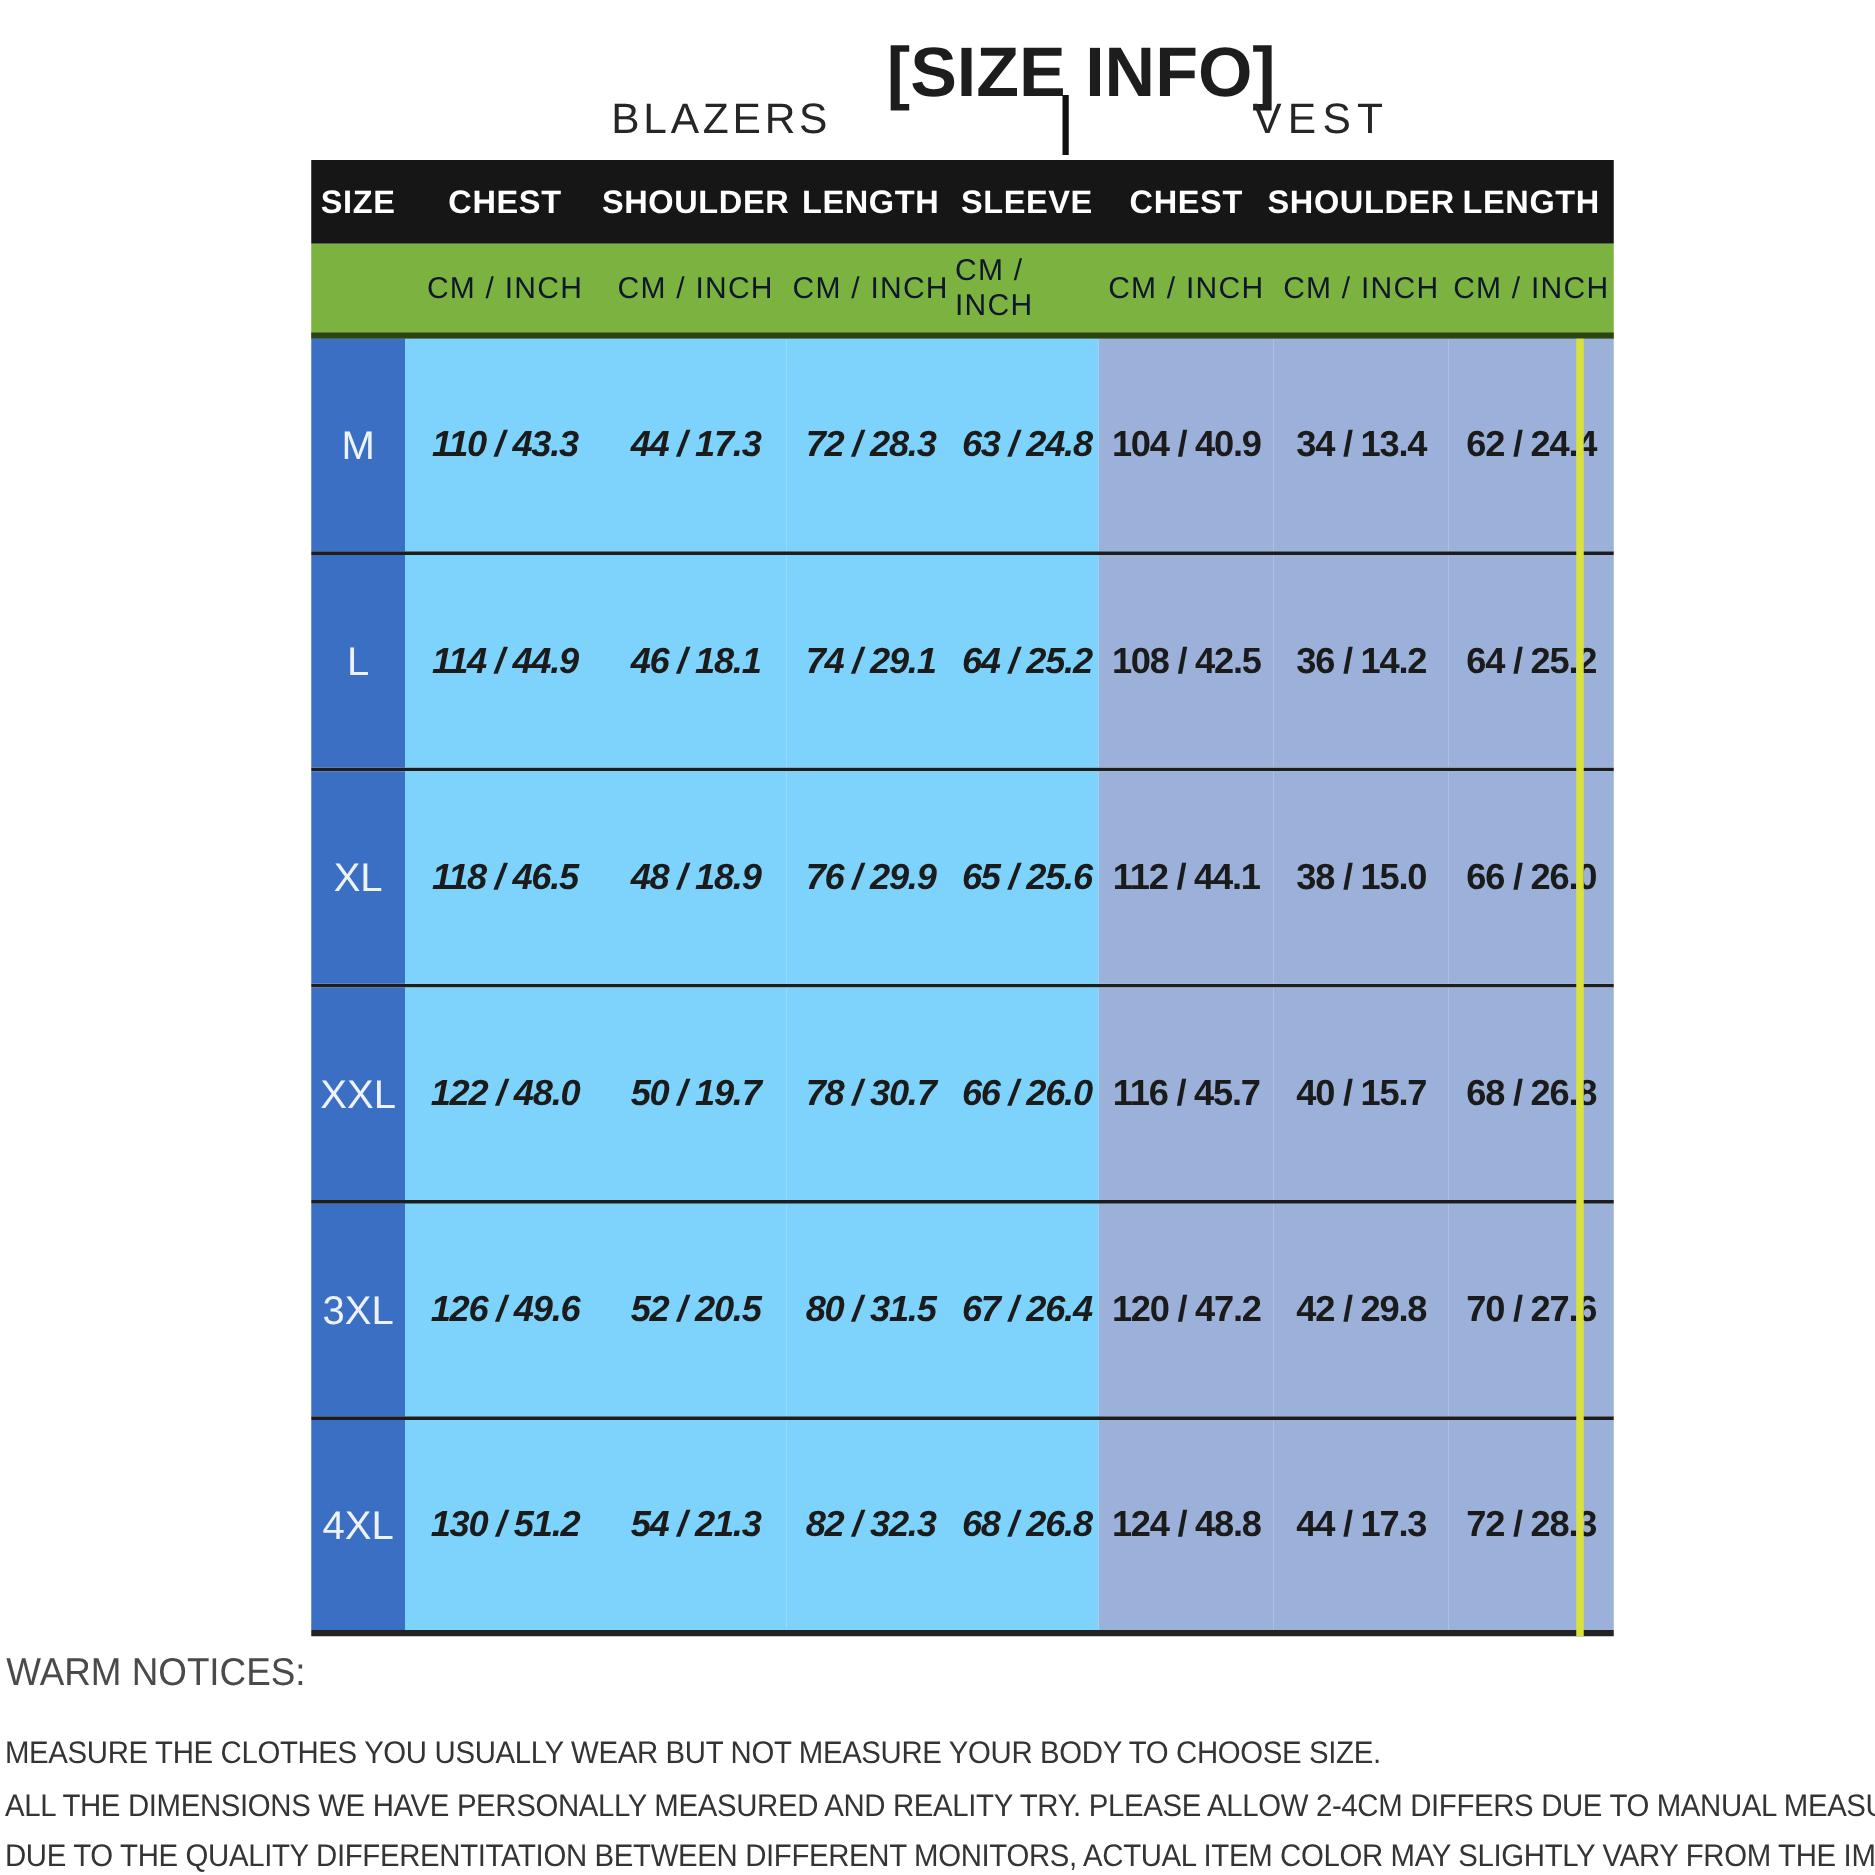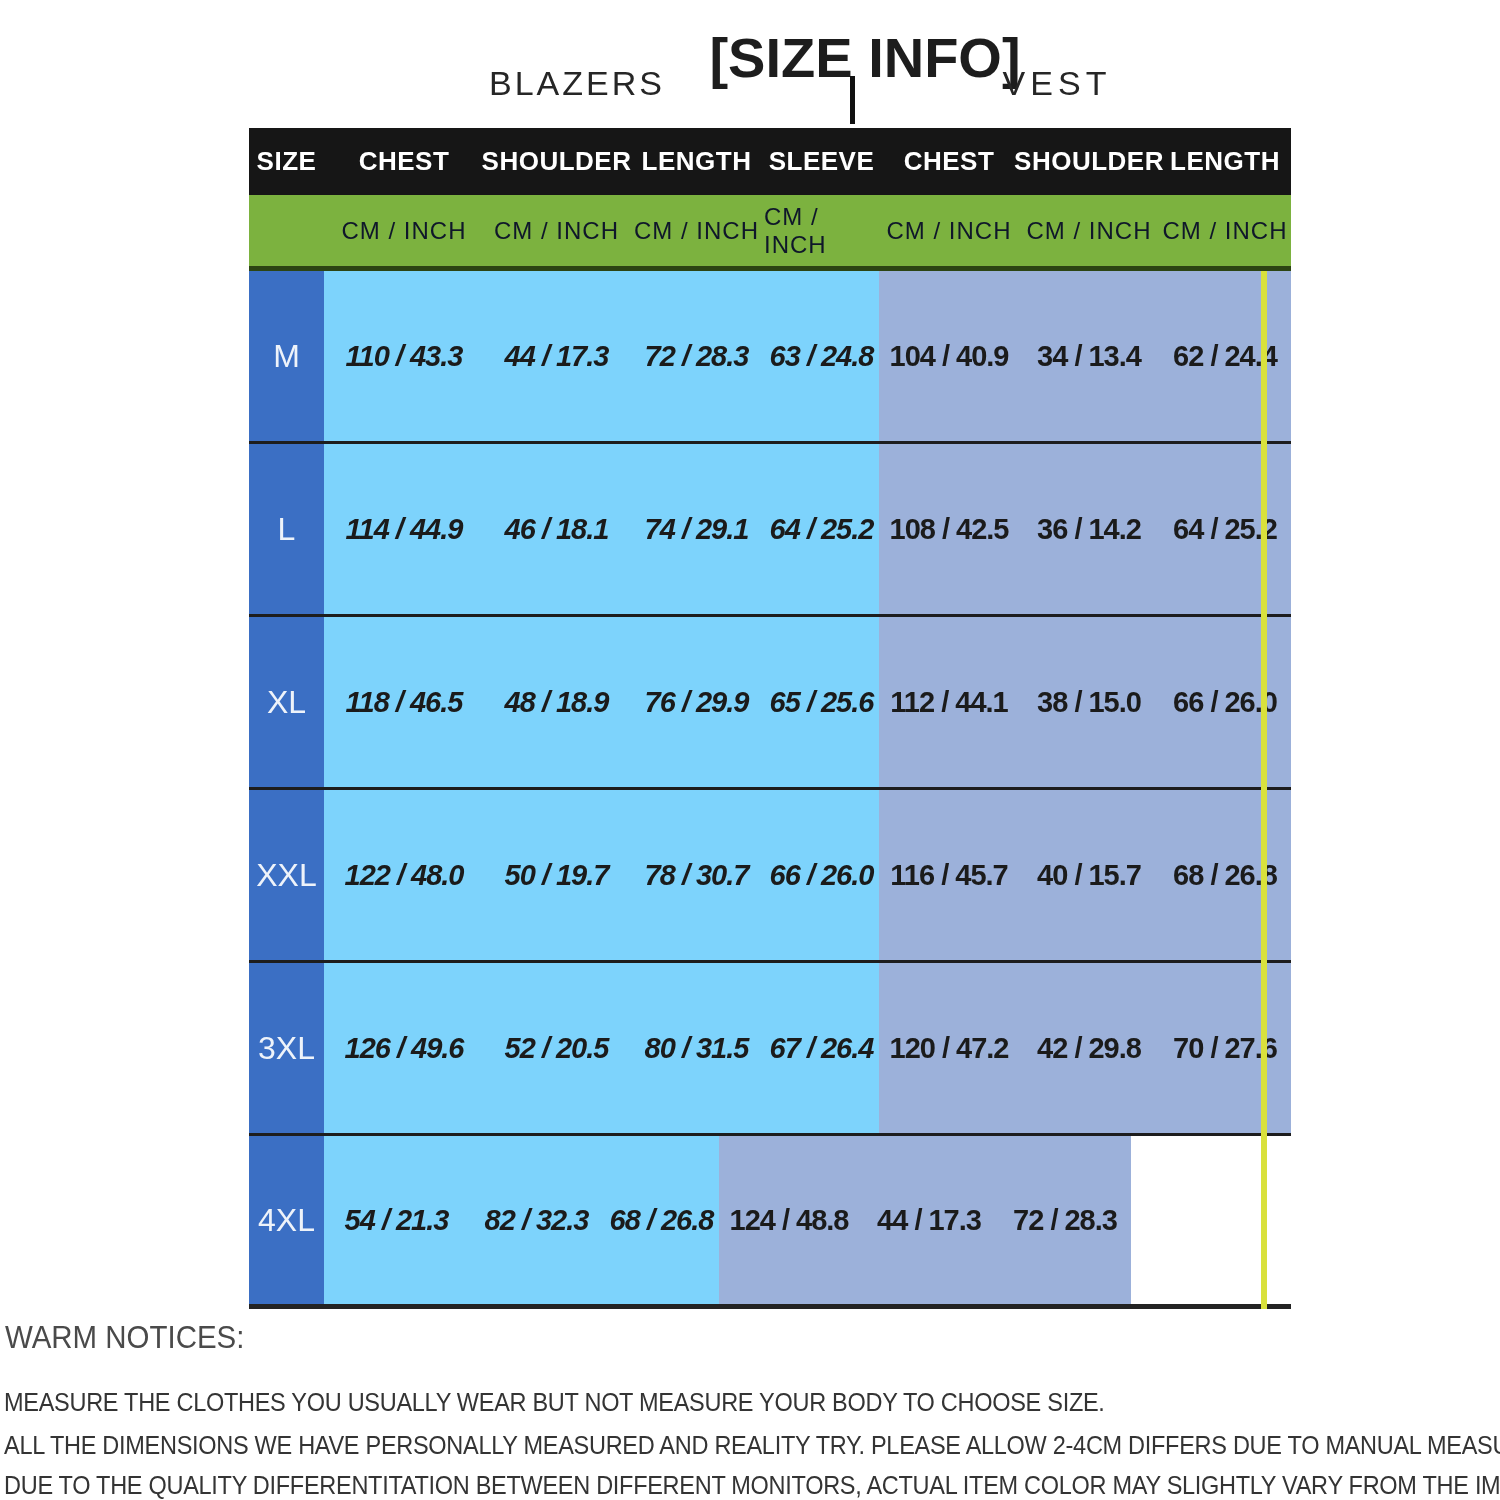--- a/index.html
+++ b/index.html
@@ -5,21 +5,21 @@
   html,body{margin:0;padding:0;background:#fff;}
   .canvas{
     position:relative;width:1500px;height:1500px;background:#ffffff;overflow:hidden;
     font-family:"Liberation Sans", sans-serif;
   }
   .page-title{
     position:absolute;left:565px;top:25px;width:600px;text-align:center;
     font-size:56px;font-weight:bold;letter-spacing:0px;color:#1d1d1d;
   }
   .section-divider{position:absolute;left:850px;top:76px;width:5px;height:48px;background:#111;}
-  .section-label{position:absolute;top:64px;font-size:34px;color:#262626;letter-spacing:3px;text-align:center;}
+  .section-label{position:absolute;top:76px;font-size:34px;color:#262626;letter-spacing:3px;text-align:center;}
   .section-label.blazers{left:487px;width:180px;}
   .section-label.vest{left:967px;width:180px;letter-spacing:5px;}
 
   .size-table{position:absolute;left:225px;top:128px;width:1042px;}
   .row{display:flex;width:1042px;box-sizing:border-box;margin-left:24px;}
   .cell{display:flex;align-items:center;justify-content:center;height:100%;box-sizing:border-box;}
   
   .c-size{width:75px;}
   .c-b0{width:160px;} .c-b1{width:145px;} .c-b2{width:135px;} .c-b3{width:115px;}
   .c-v0{width:140px;} .c-v1{width:140px;} .c-v2{width:132px;}
@@ -135,20 +135,21 @@
         <div class="cell c-b1 bg-bz">52 / 20.5</div>
         <div class="cell c-b2 bg-bz">80 / 31.5</div>
         <div class="cell c-b3 bg-bz">67 / 26.4</div>
         <div class="cell c-v0 bg-vt">120 / 47.2</div>
         <div class="cell c-v1 bg-vt">42 / 29.8</div>
         <div class="cell c-v2 bg-vt">70 / 27.6</div>
       </div>
 
       <div class="row data-row last">
         <div class="cell c-size bg-size">4XL</div>
+        <div class="cell c-b0 bg-bz">130 / 51.2</div>
         <div class="cell c-b1 bg-bz">54 / 21.3</div>
         <div class="cell c-b2 bg-bz">82 / 32.3</div>
         <div class="cell c-b3 bg-bz">68 / 26.8</div>
         <div class="cell c-v0 bg-vt">124 / 48.8</div>
         <div class="cell c-v1 bg-vt">44 / 17.3</div>
         <div class="cell c-v2 bg-vt">72 / 28.3</div>
       </div>
 
     </div>
   </div>

